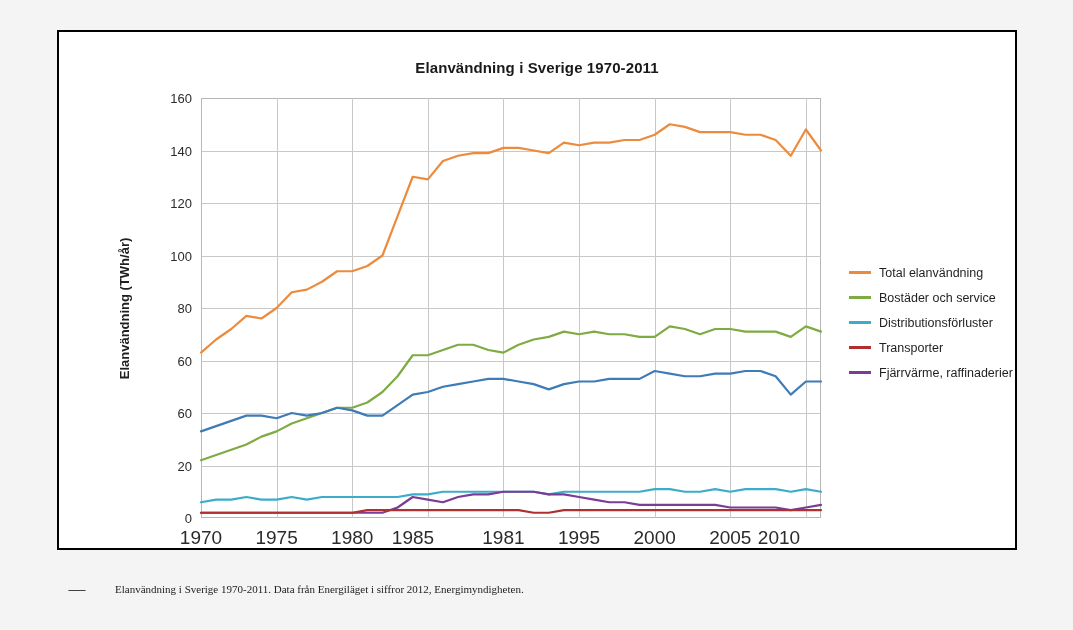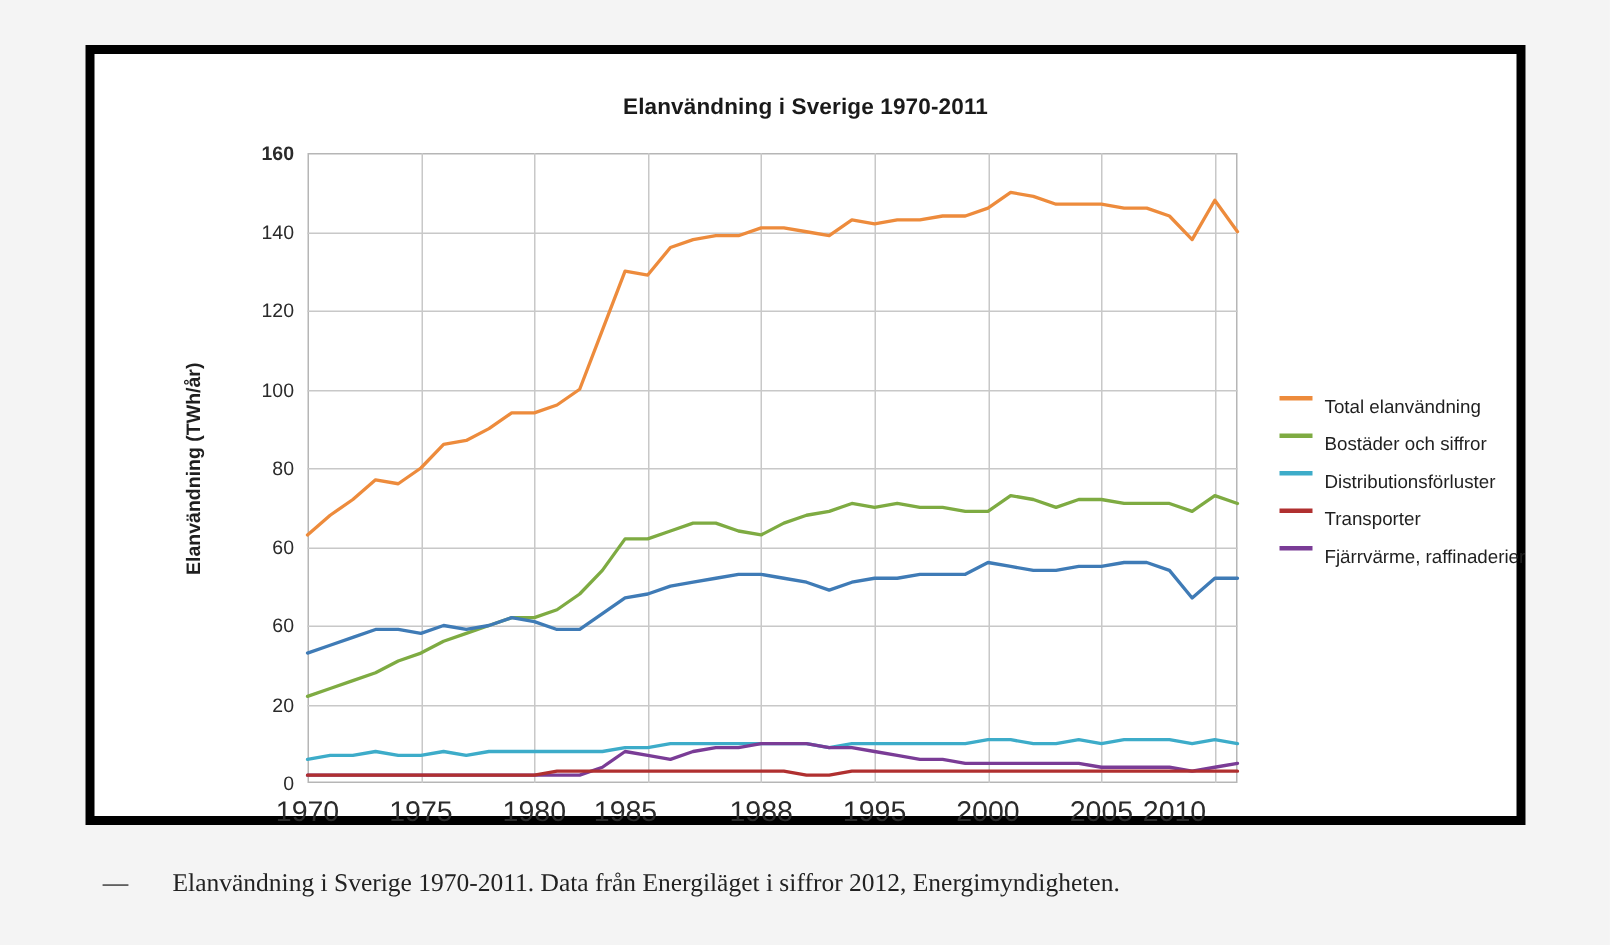--- a/index.html
+++ b/index.html
@@ -15,21 +15,21 @@
     background: #f4f4f4;
     overflow: hidden;
   }
   #figure {
     position: absolute;
     left: 57px;
     top: 30px;
     width: 960px;
     height: 520px;
     background: #ffffff;
-    border: 6px solid #000000;
+    border: 2px solid #000000;
     box-sizing: border-box;
   }
   #chart-title {
     position: absolute;
     left: 0;
     top: 27px;
     width: 100%;
     text-align: center;
     font-size: 15px;
     font-weight: bold;
@@ -108,21 +108,21 @@
     overflow: visible;
   }
   #legend {
     position: absolute;
     left: 790px;
     top: 228px;
     width: 165px;
   }
   .legend-row {
     display: flex;
-    align-items: flex-start;
+    align-items: center;
     height: 25px;
   }
   .legend-swatch {
     width: 22px;
     height: 3px;
     flex: 0 0 22px;
     margin-right: 8px;
   }
   .legend-label {
     font-size: 12.5px;
@@ -141,21 +141,21 @@
     flex: 0 0 auto;
     width: 40px;
     text-align: center;
     font-family: "Liberation Serif", serif;
     font-size: 17px;
     color: #222;
     line-height: 26px;
   }
   #caption-text {
     font-family: "Liberation Serif", serif;
-    font-size: 17px;
+    font-size: 11px;
     color: #222;
     line-height: 26px;
     margin-left: 18px;
   }
 </style>
 </head>
 <body>
 
 <div id="page">
 
@@ -188,26 +188,26 @@
         </div>
       <div id="ticks-layer">
           <div class="ytick-label" style="top: 420px;">0</div>
           <div class="ytick-label" style="top: 367.5px;">20</div>
           <div class="ytick-label" style="top: 315px;">60</div>
           <div class="ytick-label" style="top: 262.5px;">60</div>
           <div class="ytick-label" style="top: 210px;">80</div>
           <div class="ytick-label" style="top: 157.5px;">100</div>
           <div class="ytick-label" style="top: 105px;">120</div>
           <div class="ytick-label" style="top: 52.5px;">140</div>
-          <div class="ytick-label" style="top: 0px; font-weight: bold;">160</div>
+          <div class="ytick-label" style="top: 0px;">160</div>
           <div class="xtick-label" style="left: 0px;">1970</div>
           <div class="xtick-label" style="left: 75.6098px;">1975</div>
           <div class="xtick-label" style="left: 151.22px;">1980</div>
           <div class="xtick-label" style="left: 212px;">1985</div>
-          <div class="xtick-label" style="left: 302.439px;">1988</div>
+          <div class="xtick-label" style="left: 302.439px;">1981</div>
           <div class="xtick-label" style="left: 378.049px;">1995</div>
           <div class="xtick-label" style="left: 453.659px;">2000</div>
           <div class="xtick-label" style="left: 529.268px;">2005</div>
           <div class="xtick-label" style="left: 578px;">2010</div>
         </div>
       <svg id="series-svg" viewBox="0 0 620 420" preserveAspectRatio="none">
           <path d="M0.00 254.63 L15.12 241.50 L30.24 231.00 L45.37 217.88 L60.49 220.50 L75.61 210.00 L90.73 194.25 L105.85 191.63 L120.98 183.75 L136.10 173.25 L151.22 173.25 L166.34 168.00 L181.46 157.50 L196.59 118.13 L211.71 78.75 L226.83 81.38 L241.95 63.00 L257.07 57.75 L272.20 55.13 L287.32 55.13 L302.44 49.88 L317.56 49.88 L332.68 52.50 L347.80 55.13 L362.93 44.63 L378.05 47.25 L393.17 44.63 L408.29 44.63 L423.41 42.00 L438.54 42.00 L453.66 36.75 L468.78 26.25 L483.90 28.88 L499.02 34.13 L514.15 34.13 L529.27 34.13 L544.39 36.75 L559.51 36.75 L574.63 42.00 L589.76 57.75 L604.88 31.50 L620.00 52.50" fill="none" stroke="#ED8B3C" stroke-width="2.2" stroke-linejoin="round" stroke-linecap="round"></path>
           <path d="M0.00 362.25 L15.12 357.00 L30.24 351.75 L45.37 346.50 L60.49 338.63 L75.61 333.38 L90.73 325.50 L105.85 320.25 L120.98 315.00 L136.10 309.75 L151.22 309.75 L166.34 304.50 L181.46 294.00 L196.59 278.25 L211.71 257.25 L226.83 257.25 L241.95 252.00 L257.07 246.75 L272.20 246.75 L287.32 252.00 L302.44 254.63 L317.56 246.75 L332.68 241.50 L347.80 238.88 L362.93 233.63 L378.05 236.25 L393.17 233.63 L408.29 236.25 L423.41 236.25 L438.54 238.88 L453.66 238.88 L468.78 228.38 L483.90 231.00 L499.02 236.25 L514.15 231.00 L529.27 231.00 L544.39 233.63 L559.51 233.63 L574.63 233.63 L589.76 238.88 L604.88 228.38 L620.00 233.63" fill="none" stroke="#7EAB42" stroke-width="2.2" stroke-linejoin="round" stroke-linecap="round"></path>
           <path d="M0.00 333.38 L15.12 328.13 L30.24 322.88 L45.37 317.63 L60.49 317.63 L75.61 320.25 L90.73 315.00 L105.85 317.63 L120.98 315.00 L136.10 309.75 L151.22 312.38 L166.34 317.63 L181.46 317.63 L196.59 307.13 L211.71 296.63 L226.83 294.00 L241.95 288.75 L257.07 286.13 L272.20 283.50 L287.32 280.88 L302.44 280.88 L317.56 283.50 L332.68 286.13 L347.80 291.38 L362.93 286.13 L378.05 283.50 L393.17 283.50 L408.29 280.88 L423.41 280.88 L438.54 280.88 L453.66 273.00 L468.78 275.63 L483.90 278.25 L499.02 278.25 L514.15 275.63 L529.27 275.63 L544.39 273.00 L559.51 273.00 L574.63 278.25 L589.76 296.63 L604.88 283.50 L620.00 283.50" fill="none" stroke="#3F7BB6" stroke-width="2.2" stroke-linejoin="round" stroke-linecap="round"></path>
           <path d="M0.00 404.25 L15.12 401.63 L30.24 401.63 L45.37 399.00 L60.49 401.63 L75.61 401.63 L90.73 399.00 L105.85 401.63 L120.98 399.00 L136.10 399.00 L151.22 399.00 L166.34 399.00 L181.46 399.00 L196.59 399.00 L211.71 396.38 L226.83 396.38 L241.95 393.75 L257.07 393.75 L272.20 393.75 L287.32 393.75 L302.44 393.75 L317.56 393.75 L332.68 393.75 L347.80 396.38 L362.93 393.75 L378.05 393.75 L393.17 393.75 L408.29 393.75 L423.41 393.75 L438.54 393.75 L453.66 391.13 L468.78 391.13 L483.90 393.75 L499.02 393.75 L514.15 391.13 L529.27 393.75 L544.39 391.13 L559.51 391.13 L574.63 391.13 L589.76 393.75 L604.88 391.13 L620.00 393.75" fill="none" stroke="#3DACC9" stroke-width="2.2" stroke-linejoin="round" stroke-linecap="round"></path>
@@ -216,21 +216,21 @@
         </svg>
     </div>
 
     <div id="legend">
         <div class="legend-row">
           <span class="legend-swatch" style="background: rgb(237, 139, 60);"></span>
           <span class="legend-label">Total elanvändning</span>
         </div>
         <div class="legend-row">
           <span class="legend-swatch" style="background: rgb(126, 171, 66);"></span>
-          <span class="legend-label">Bostäder och siffror</span>
+          <span class="legend-label">Bostäder och service</span>
         </div>
         <div class="legend-row">
           <span class="legend-swatch" style="background: rgb(61, 172, 201);"></span>
           <span class="legend-label">Distributionsförluster</span>
         </div>
         <div class="legend-row">
           <span class="legend-swatch" style="background: rgb(176, 48, 48);"></span>
           <span class="legend-label">Transporter</span>
         </div>
         <div class="legend-row">

